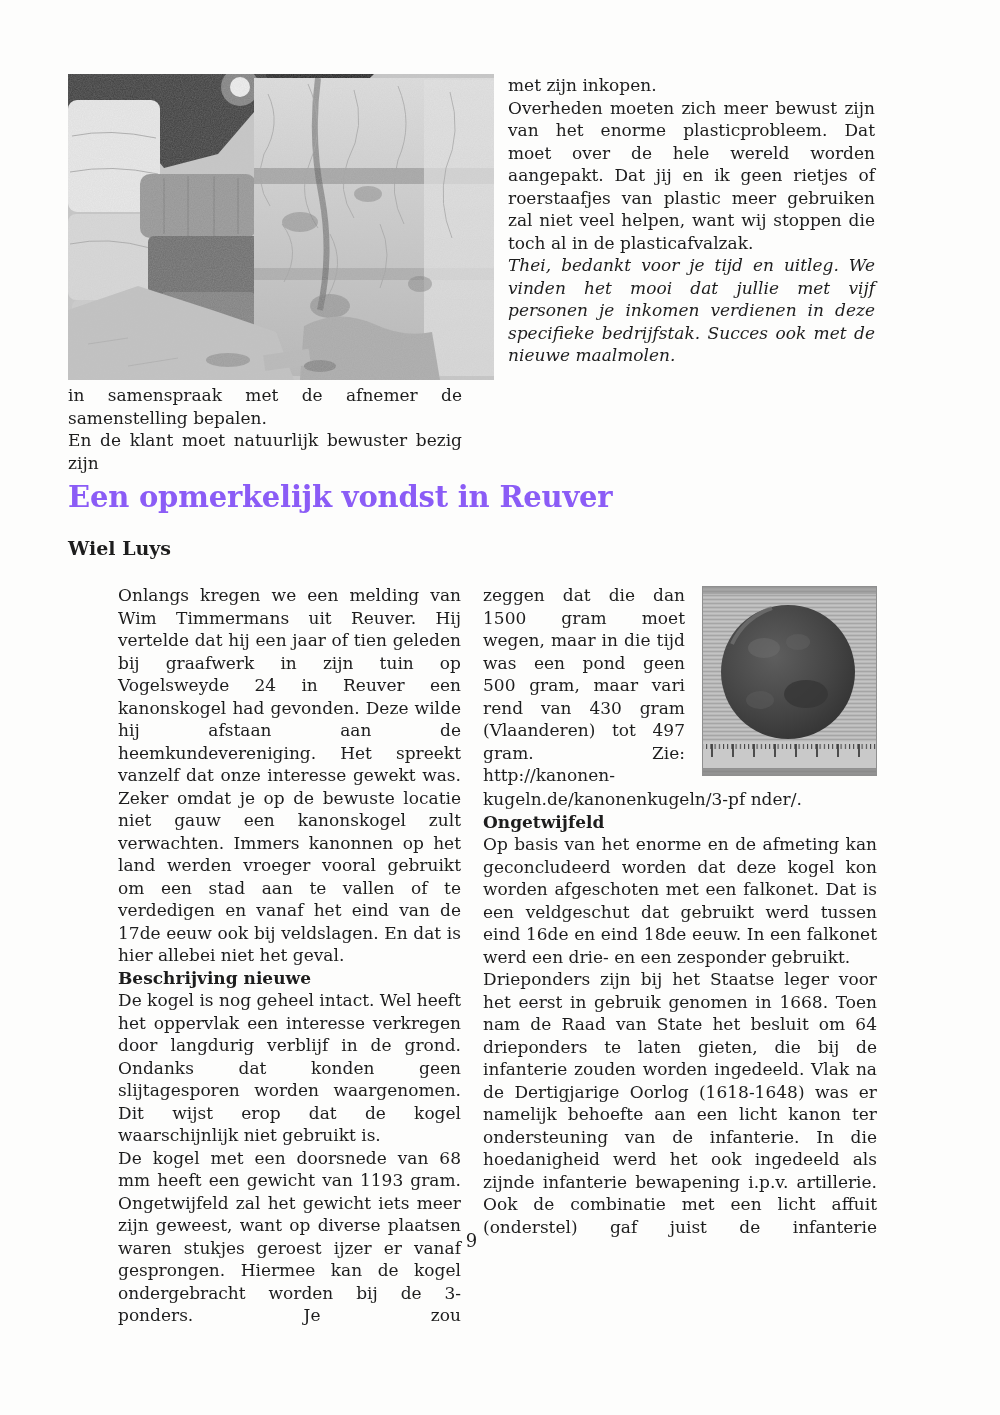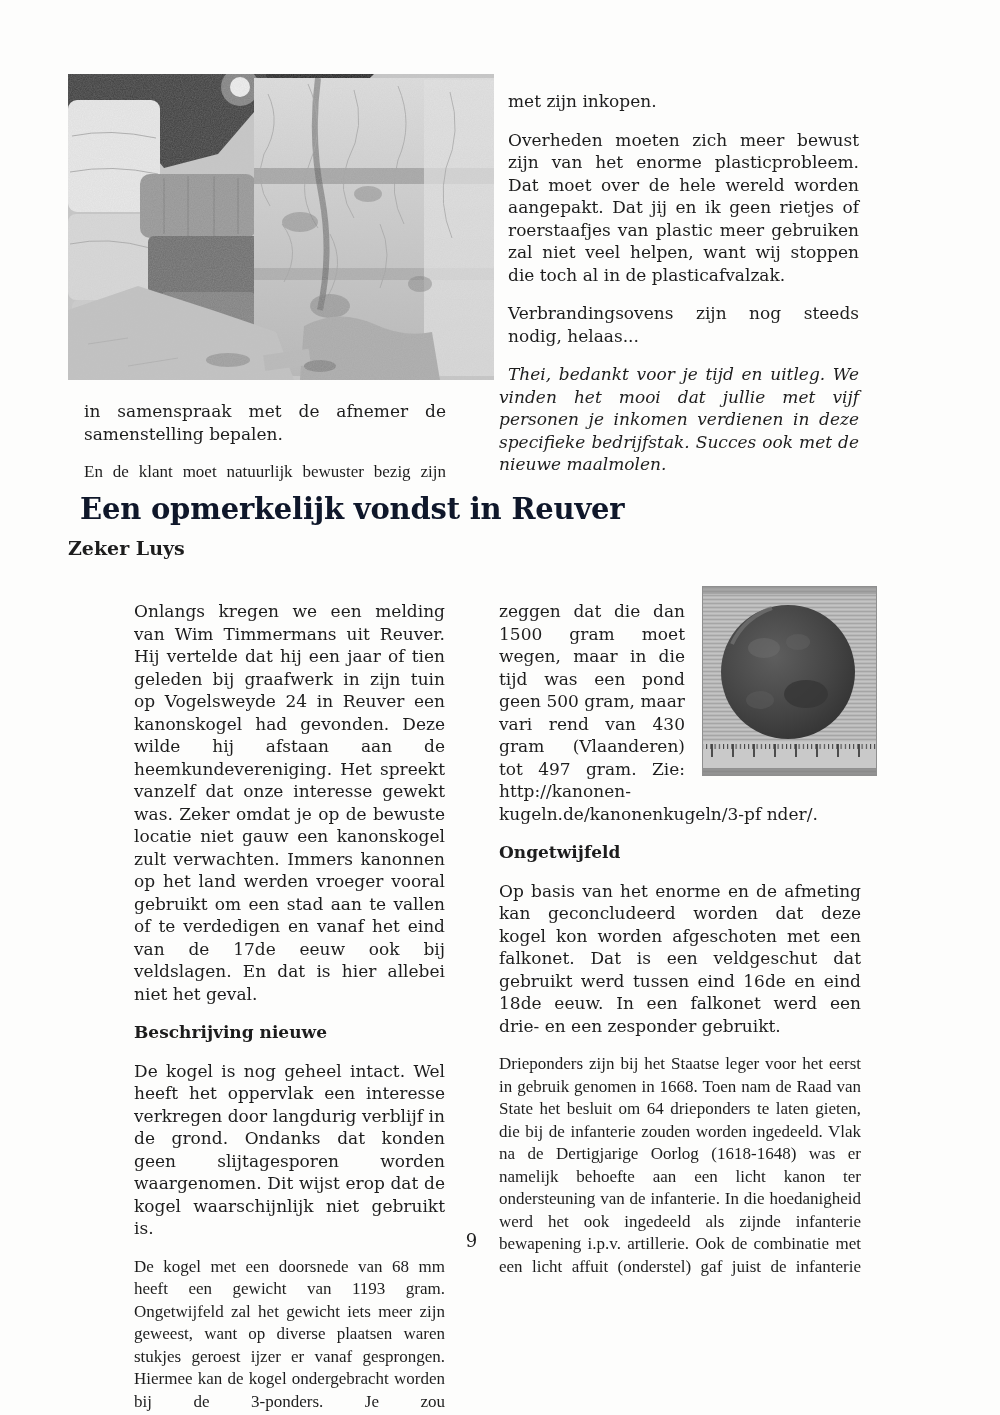--- a/index.html
+++ b/index.html
@@ -1,31 +1,31 @@
 <!DOCTYPE html>
 <html lang="nl"><head>
 <meta charset="utf-8">
 <style>
   html,body { margin:0; padding:0; background:#e9e9e9; }
   .page {
     position:relative; width:1000px; height:1415px;
     background:#fdfdfc; margin:0 auto; overflow:hidden;
     font-family:"DejaVu Serif", serif; color:#1d1d1d;
   }
-  .page p { margin:16px; font-size:17px; line-height:22.5px; text-align:justify; }
+  .page p { margin:0; font-size:17px; line-height:22.5px; text-align:justify; }
   .quote { font-style:italic; }
   .gap { margin-top:22.5px; }
   .subhead { font-weight:bold; text-align:left; }
-  .justify-last { text-align-last:justify;font-family:Liberation Serif, serif; }
+  .justify-last { text-align-last:justify; }
   .wrap-spacer { float:left; width:25px; height:306px; }
   .photo-left { position:absolute; left:68px; top:74px; width:426px; height:306px; }
   .col-a1-left  { position:absolute; left:68px;  top:384px; width:394px; }
   .col-a1-right { position:absolute; left:483px; top:74px;  width:392px; }
-  .headline { position:absolute; left:68px; top:481px; margin:12px;
-    font-size:29px; line-height:33px; font-weight:bold; color:#0f172a; letter-spacing:-0.2px; }
+  .headline { position:absolute; left:68px; top:481px; margin:0;
+    font-size:29px; line-height:33px; font-weight:bold; color:#8b5cf6; letter-spacing:-0.2px; }
   .author { position:absolute; left:68px; top:536px; font-size:19px; line-height:24px;
     font-weight:bold; text-align:left; }
   .col-a2-left  { position:absolute; left:118px; top:584px; width:343px; }
   .col-a2-right { position:absolute; left:483px; top:584px; width:394px; }
   .cannonball-wrap { float:right; width:175px; height:190px; margin:2px 0 12px 17px; }
   .pagenum { position:absolute; left:68px; top:1230px; width:807px;
     text-align:center; font-size:18px; line-height:22px; }
 </style>
 </head>
 <body>
@@ -91,26 +91,25 @@
 
   <div class="col-a1-left">
     <p>in samenspraak met de afnemer de samenstelling bepalen.</p>
     <p class="justify-last">En de klant moet natuurlijk bewuster bezig zijn</p>
   </div>
 
   <div class="col-a1-right">
     <div class="wrap-spacer"></div>
     <p>met zijn inkopen.</p>
     <p>Overheden moeten zich meer bewust zijn van het enorme plasticprobleem. Dat moet over de hele wereld worden aangepakt. Dat jij en ik geen rietjes of roerstaafjes van plastic meer gebruiken zal niet veel helpen, want wij stoppen die toch al in de plasticafvalzak.</p>
-    <p>Verbrandingsovens zijn nog steeds nodig, helaas...</p>
     <p class="quote gap">Thei, bedankt voor je tijd en uitleg. We vinden het mooi dat jullie met vijf personen je inkomen verdienen in deze specifieke bedrijfstak. Succes ook met de nieuwe maalmolen.</p>
   </div>
 
   <h1 class="headline">Een opmerkelijk vondst in Reuver</h1>
-  <div class="author">Zeker Luys</div>
+  <div class="author">Wiel Luys</div>
 
   <div class="col-a2-left">
     <p>Onlangs kregen we een melding van Wim Timmermans uit Reuver. Hij vertelde dat hij een jaar of tien geleden bij graafwerk in zijn tuin op Vogelsweyde 24 in Reuver een kanonskogel had gevonden. Deze wilde hij afstaan aan de heemkundevereniging. Het spreekt vanzelf dat onze interesse gewekt was. Zeker omdat je op de bewuste locatie niet gauw een kanonskogel zult verwachten. Immers kanonnen op het land werden vroeger vooral gebruikt om een stad aan te vallen of te verdedigen en vanaf het eind van de 17de eeuw ook bij veldslagen. En dat is hier allebei niet het geval.</p>
     <p class="subhead gap">Beschrijving nieuwe</p>
     <p>De kogel is nog geheel intact. Wel heeft het oppervlak een interesse verkregen door langdurig verblijf in de grond. Ondanks dat konden geen slijtagesporen worden waargenomen. Dit wijst erop dat de kogel waarschijnlijk niet gebruikt is.</p>
     <p class="justify-last">De kogel met een doorsnede van 68 mm heeft een gewicht van 1193 gram. Ongetwijfeld zal het gewicht iets meer zijn geweest, want op diverse plaatsen waren stukjes geroest ijzer er vanaf gesprongen. Hiermee kan de kogel ondergebracht worden bij de 3-ponders. Je zou</p>
   </div>
 
   <div class="col-a2-right">
 

